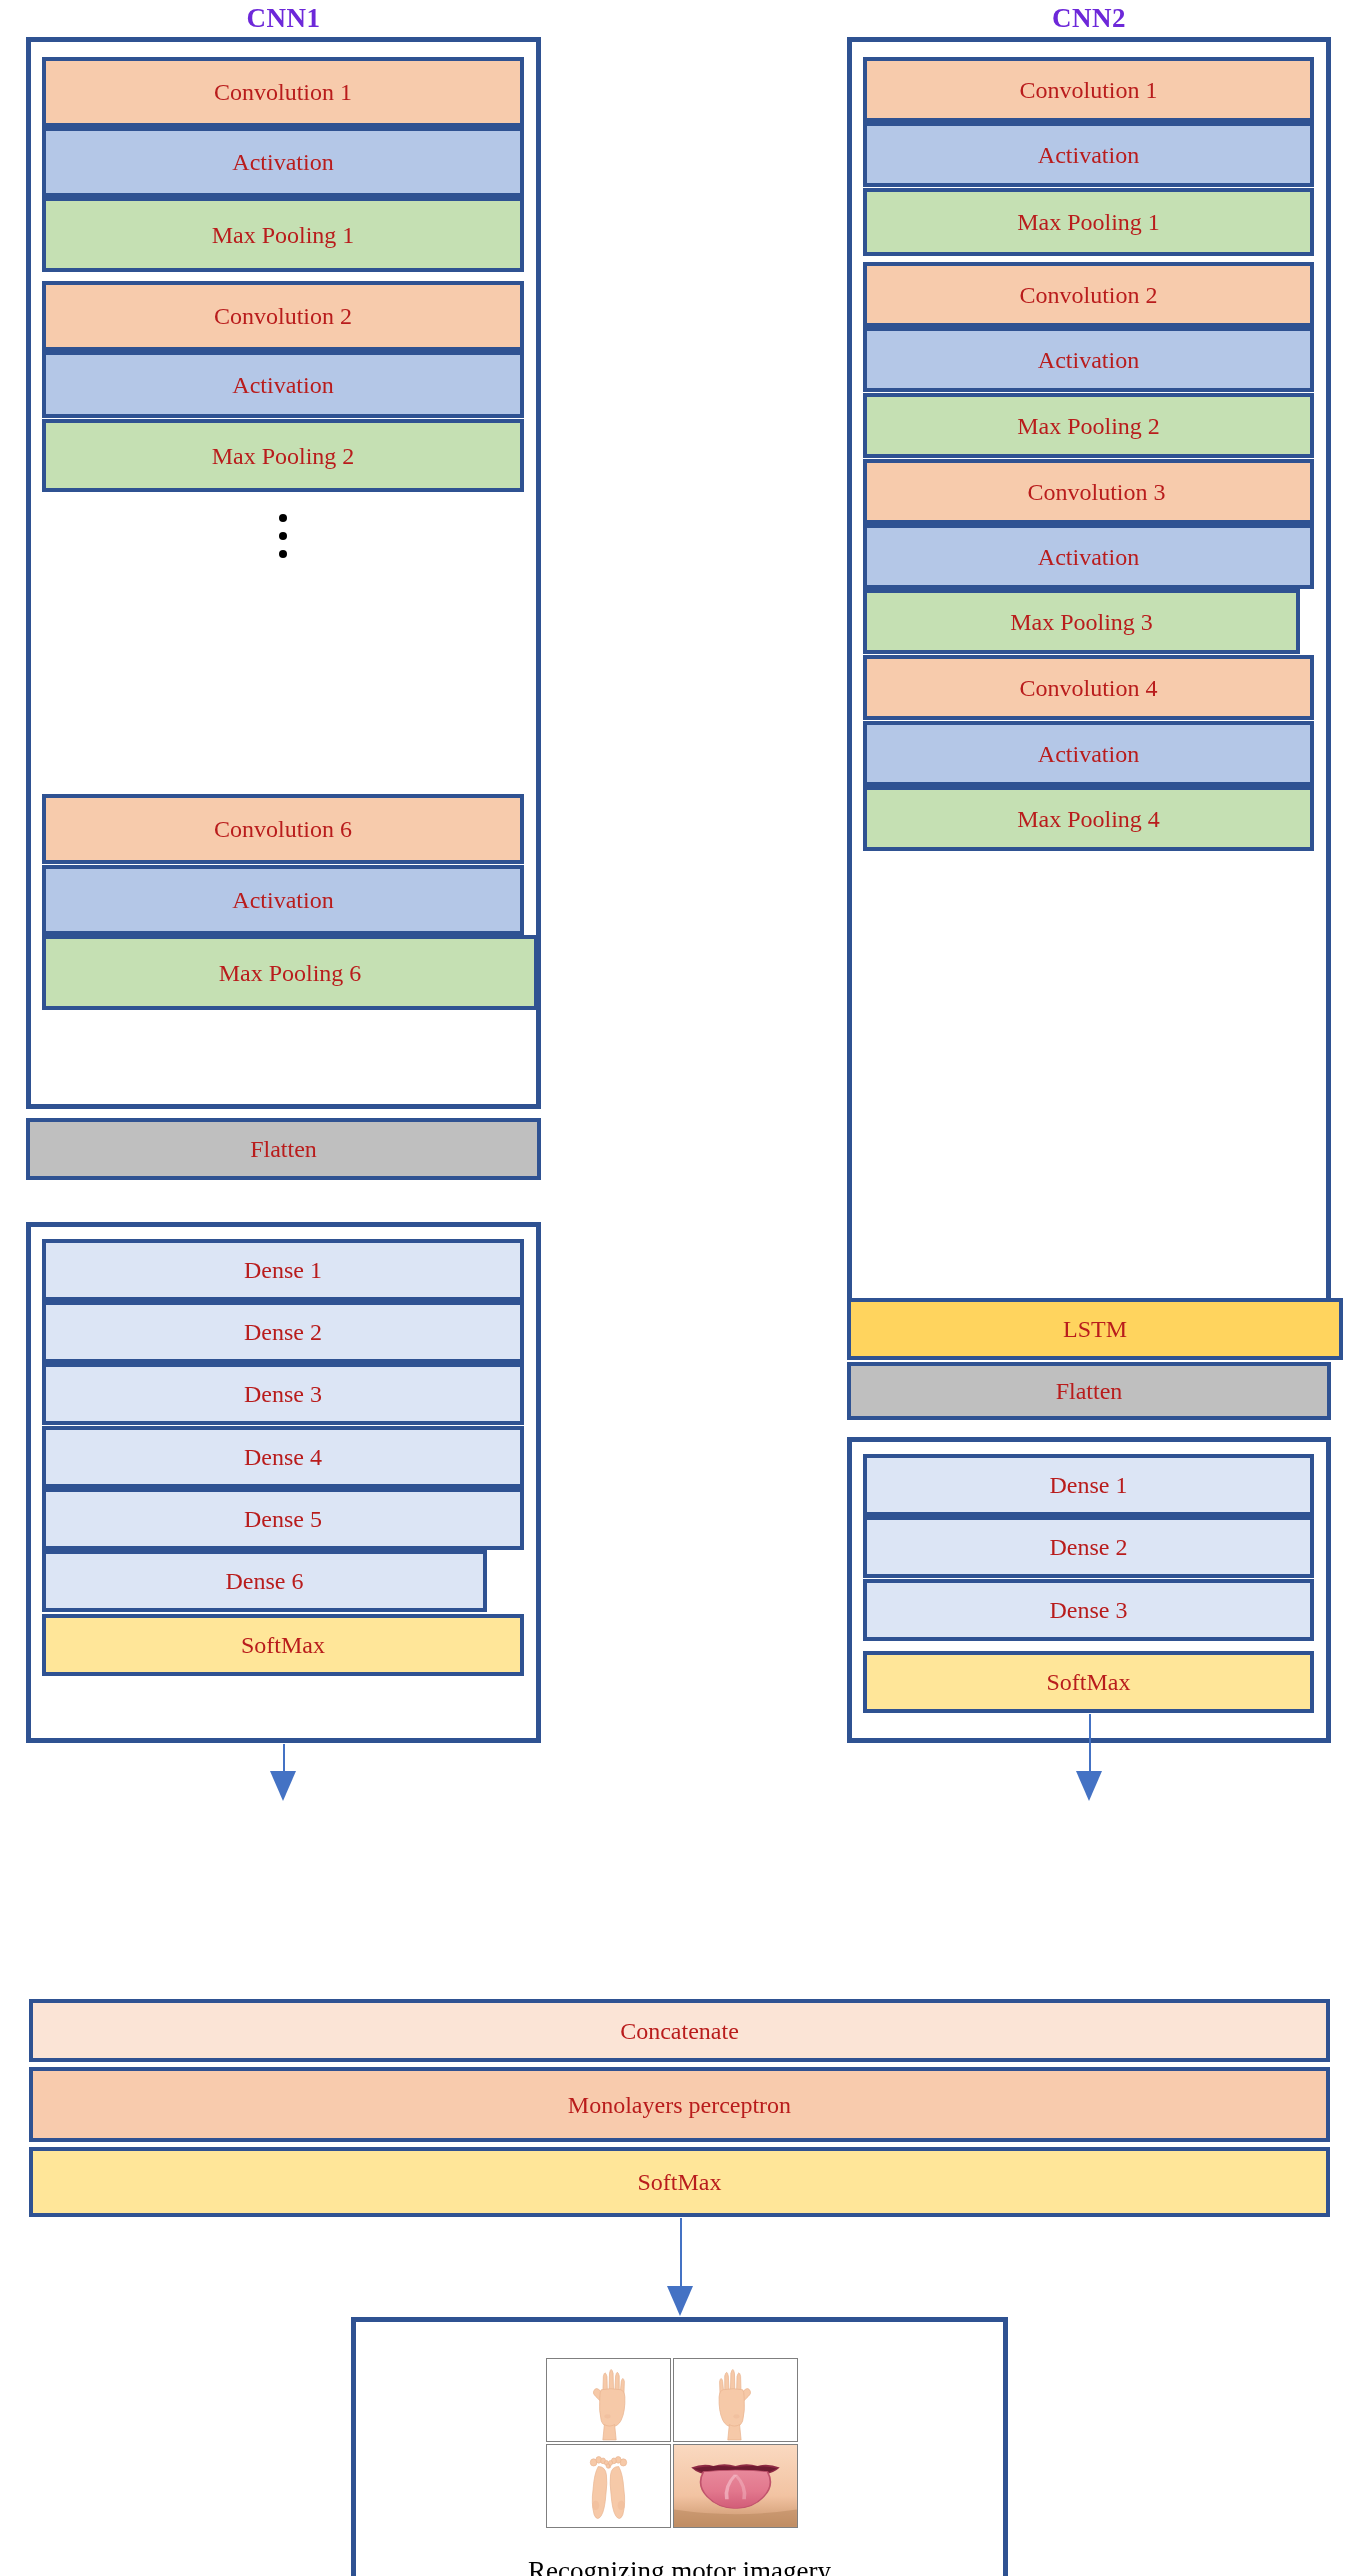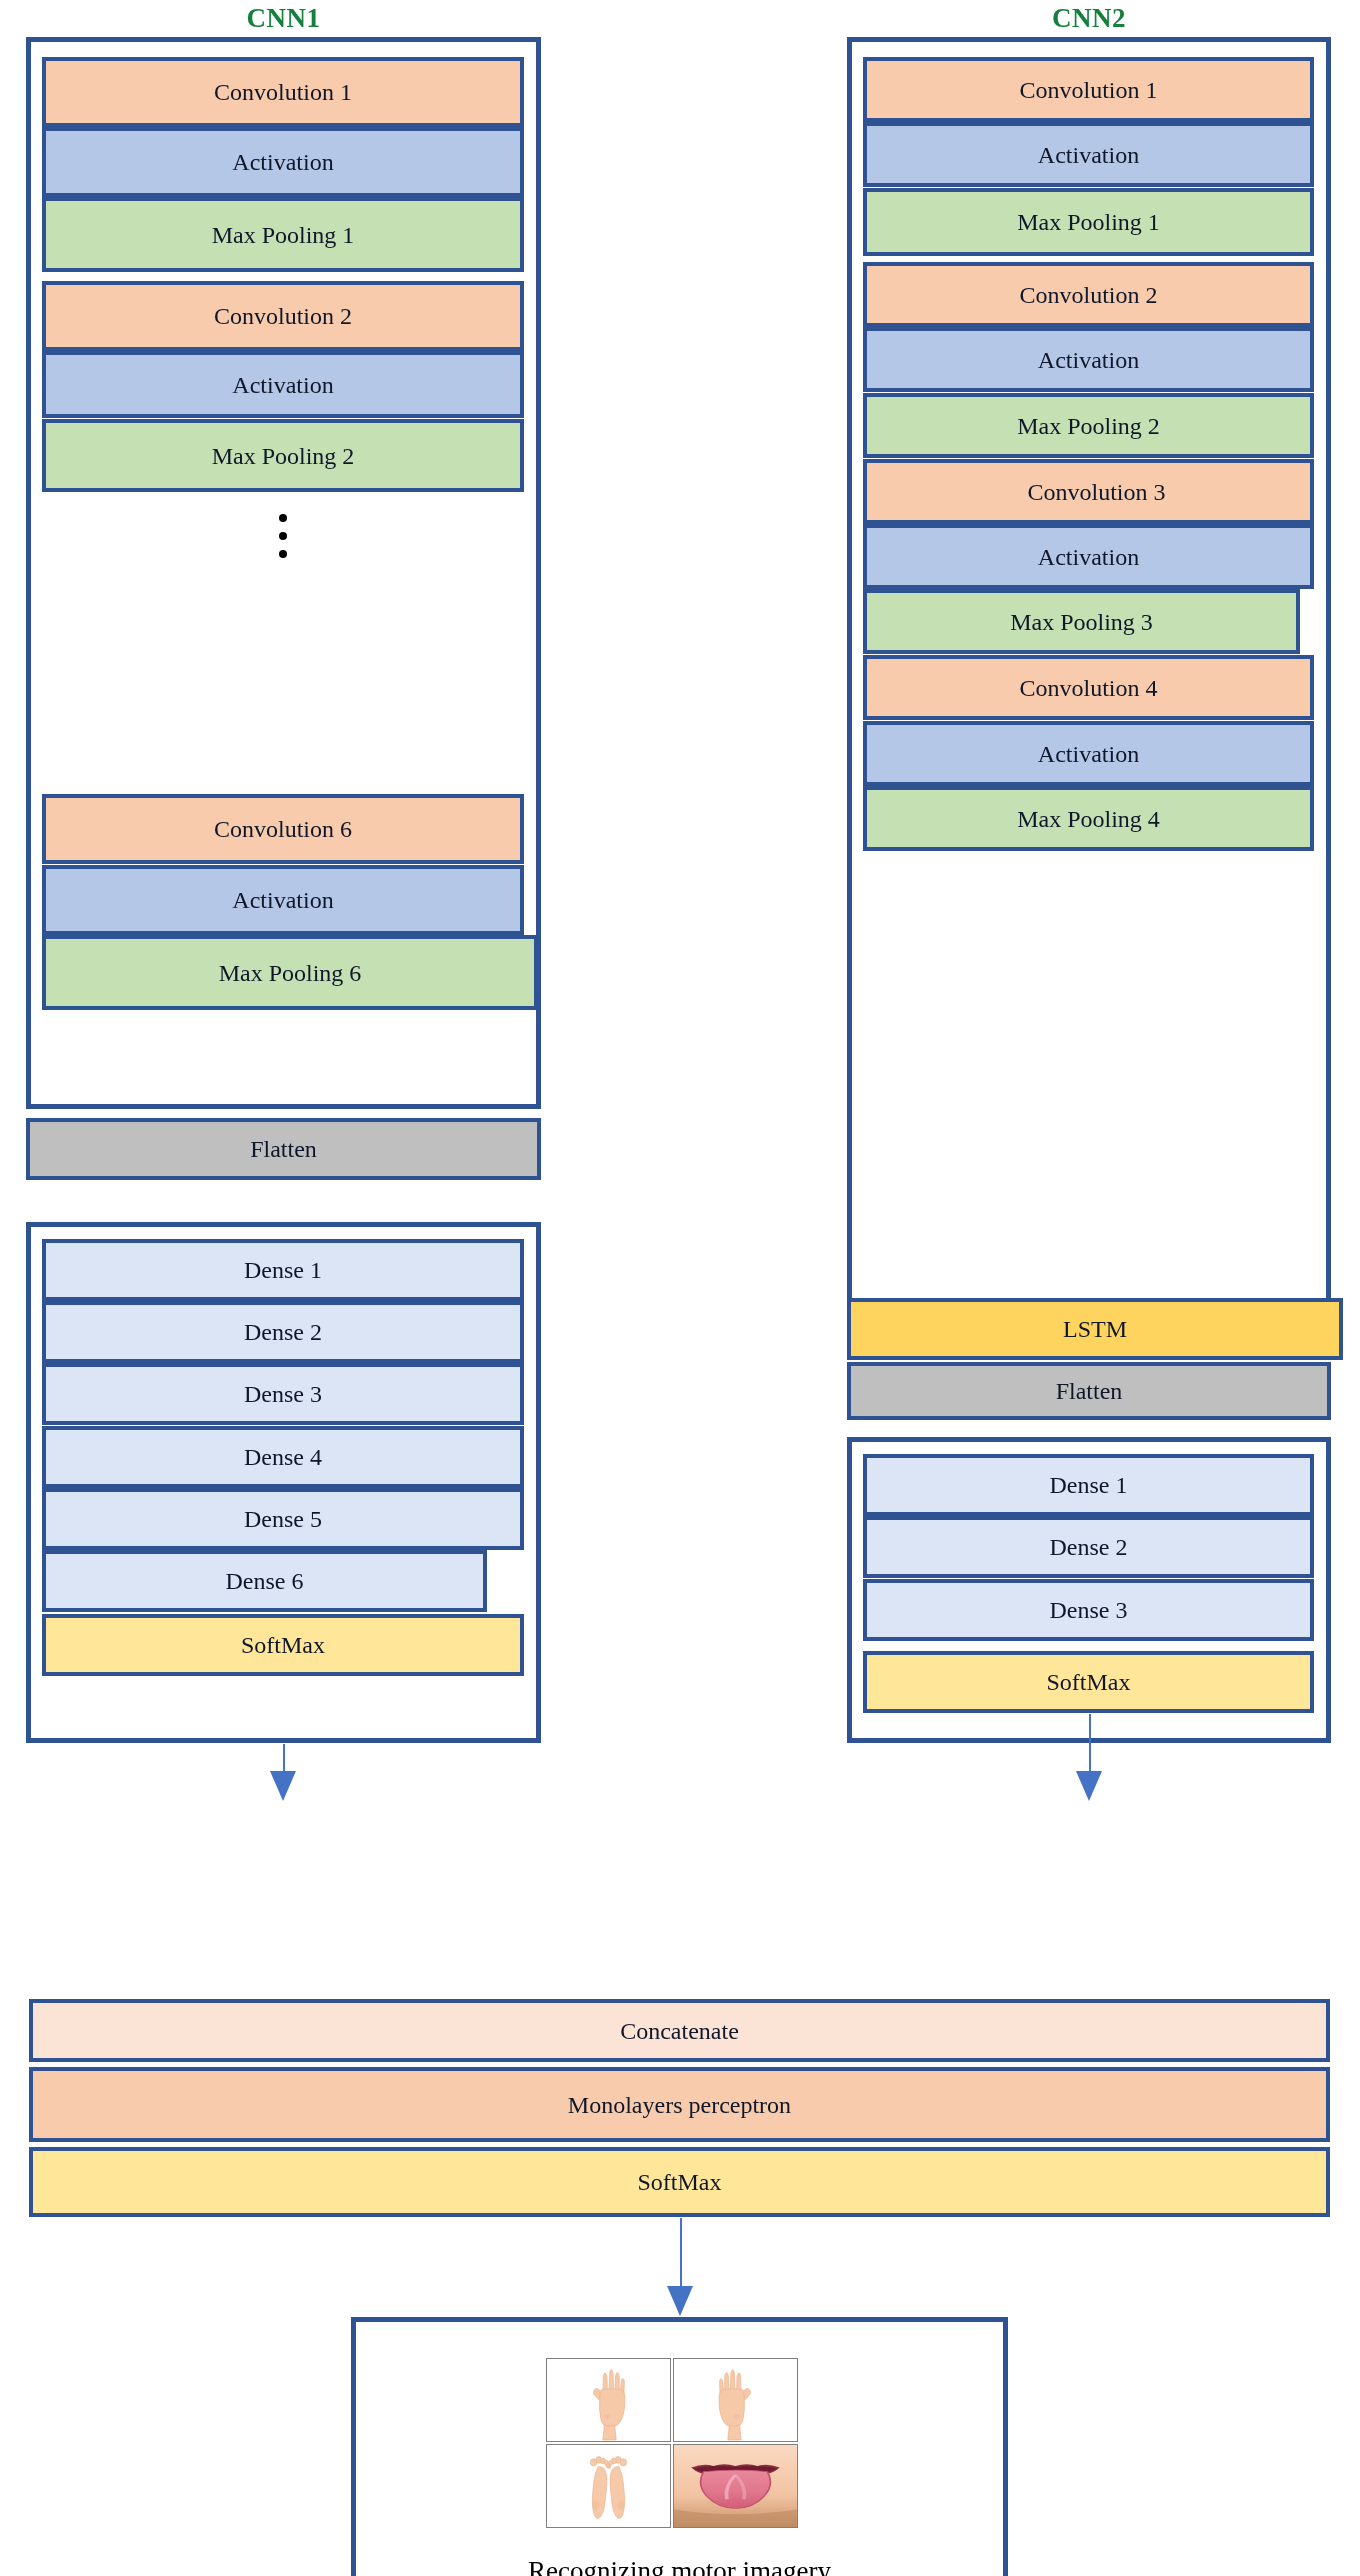--- a/index.html
+++ b/index.html
@@ -16,38 +16,38 @@
     background:#ffffff;
     overflow:hidden;
   }
   
   .col-title{
     position:absolute;
     text-align:center;
     font-weight:bold;
     font-size:27px;
     letter-spacing:0.5px;
-    color:#15803d;
+    color:#6d28d9;
   }
   .container-box{
     position:absolute;
     border:5.2px solid #2F5292;
     background:#ffffff;
     box-sizing:border-box;
   }
   .layer{
     position:absolute;
     box-sizing:border-box;
     border:4.6px solid #2F5292;
     display:flex;
     align-items:center;
     justify-content:center;
     font-size:24px;
     line-height:1;
-    color:#0f172a;
+    color:#b91c1c;
   }
   .layer span{pointer-events:none;}
   .conv   {background:#F7CBAC;}
   .act    {background:#B4C7E7;}
   .pool   {background:#C5E0B3;}
   .dense  {background:#DCE5F5;}
   .softmax{background:#FFE699;}
   .lstm   {background:#FFD champ;}
   .lstm   {background:#FFD45E;}
   .flatten{background:#BFBFBF;}

